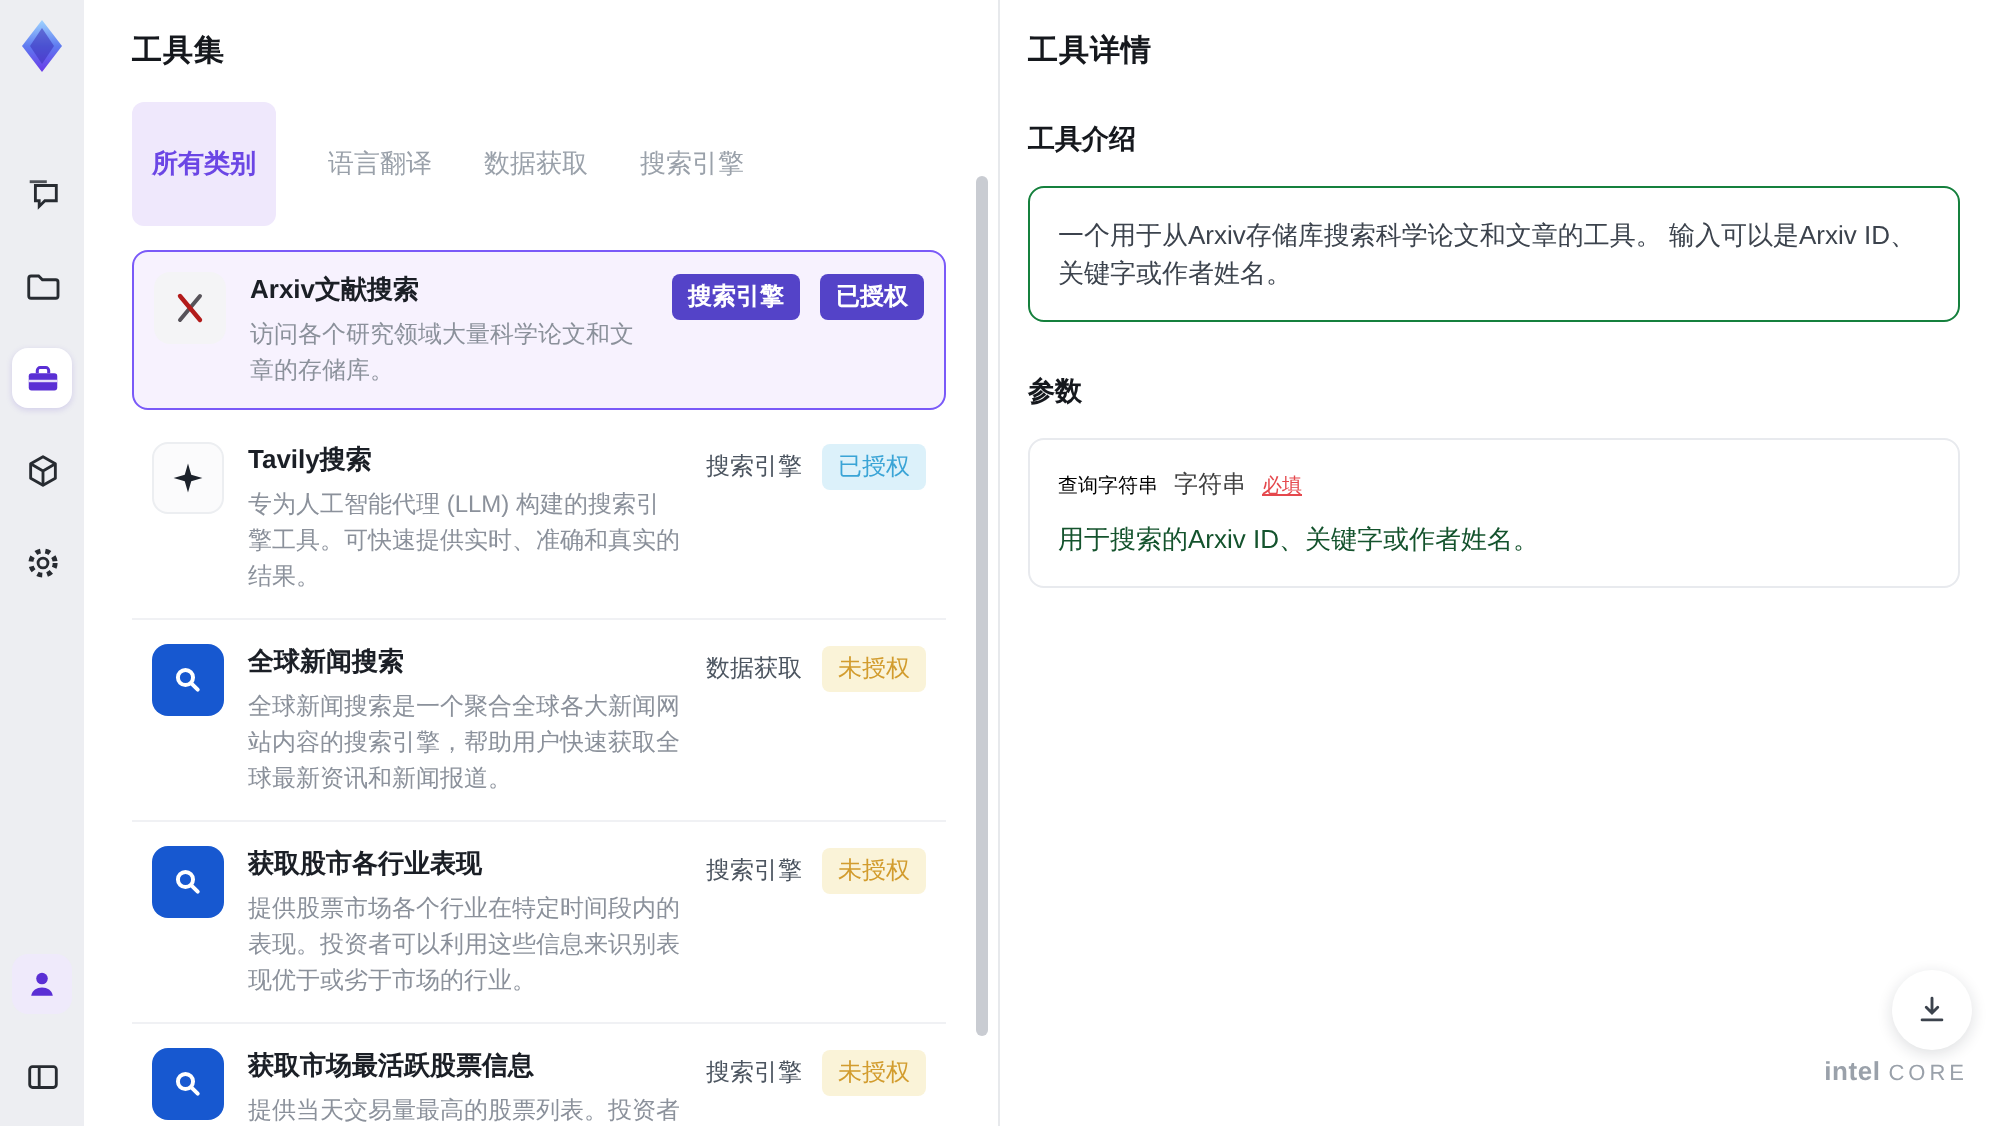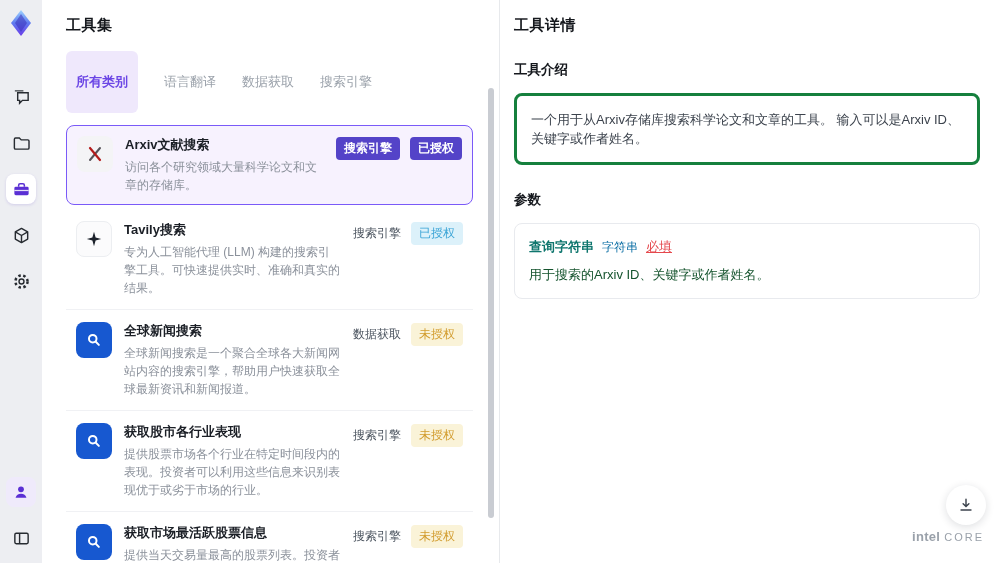--- a/index.html
+++ b/index.html
@@ -44,27 +44,27 @@
   .badge.blue   { background:#dcf1fa; color:#3aa4d6; }
   .badge.yellow { background:#faf3d8; color:#d29c2e; }
 
   .scrollbar { position:absolute; right:5px; top:88px; width:6px; height:465px; }
   .scroll-thumb { width:6px; height:430px; background:#c9ccd2; border-radius:3px; }
 
   
   .detail-panel { flex:1; height:502px; background:#fff; padding:16px 20px 0 14px; }
   .detail-title { font-size:15px; font-weight:bold; color:#15181d; letter-spacing:.5px; }
   .section-h { font-size:13.5px; font-weight:bold; color:#15181d; margin-top:26px; }
-  .info-box { margin-top:14px; border:3px solid #15803d; border-radius:8px; background:#fff;
+  .info-box { margin-top:14px; border:1px solid #15803d; border-radius:8px; background:#fff;
     padding:14px; font-size:13px; color:#3c434d; line-height:19px; }
   .param-box { margin-top:14px; border:1px solid #e8eaee; border-radius:8px; padding:14px; }
   .param-head { display:flex; align-items:baseline; gap:8px; }
-  .param-name { font-size:13px; font-weight:bold; color:#0f766e; }
-  .param-type { font-size:12px; color:#0369a1; }
-  .param-req  { font-size:13px; color:#e5484d;text-decoration:underline; }
+  .param-name { font-size:10px; font-weight:normal; color:#000000; }
+  .param-type { font-size:12px; color:#404040; }
+  .param-req  { font-size:10px; color:#e5484d;text-decoration:underline; }
   .param-desc { font-size:13px; color:#14532d; margin-top:10px; line-height:18px; }
 
   
   .dl-fab { position:absolute; right:14px; bottom:38px; width:40px; height:40px; border-radius:50%;
     background:#fff; box-shadow:0 2px 8px rgba(20,25,40,.14); display:flex; align-items:center;
     justify-content:center; cursor:pointer; }
   .brand { position:absolute; right:16px; bottom:18px; text-align:right; }
   .brand-main { font-size:13px; color:#9aa1aa; font-weight:bold; letter-spacing:.3px; }
   .brand-main .core { font-weight:normal; letter-spacing:2px; font-size:11px; }
 </style>

